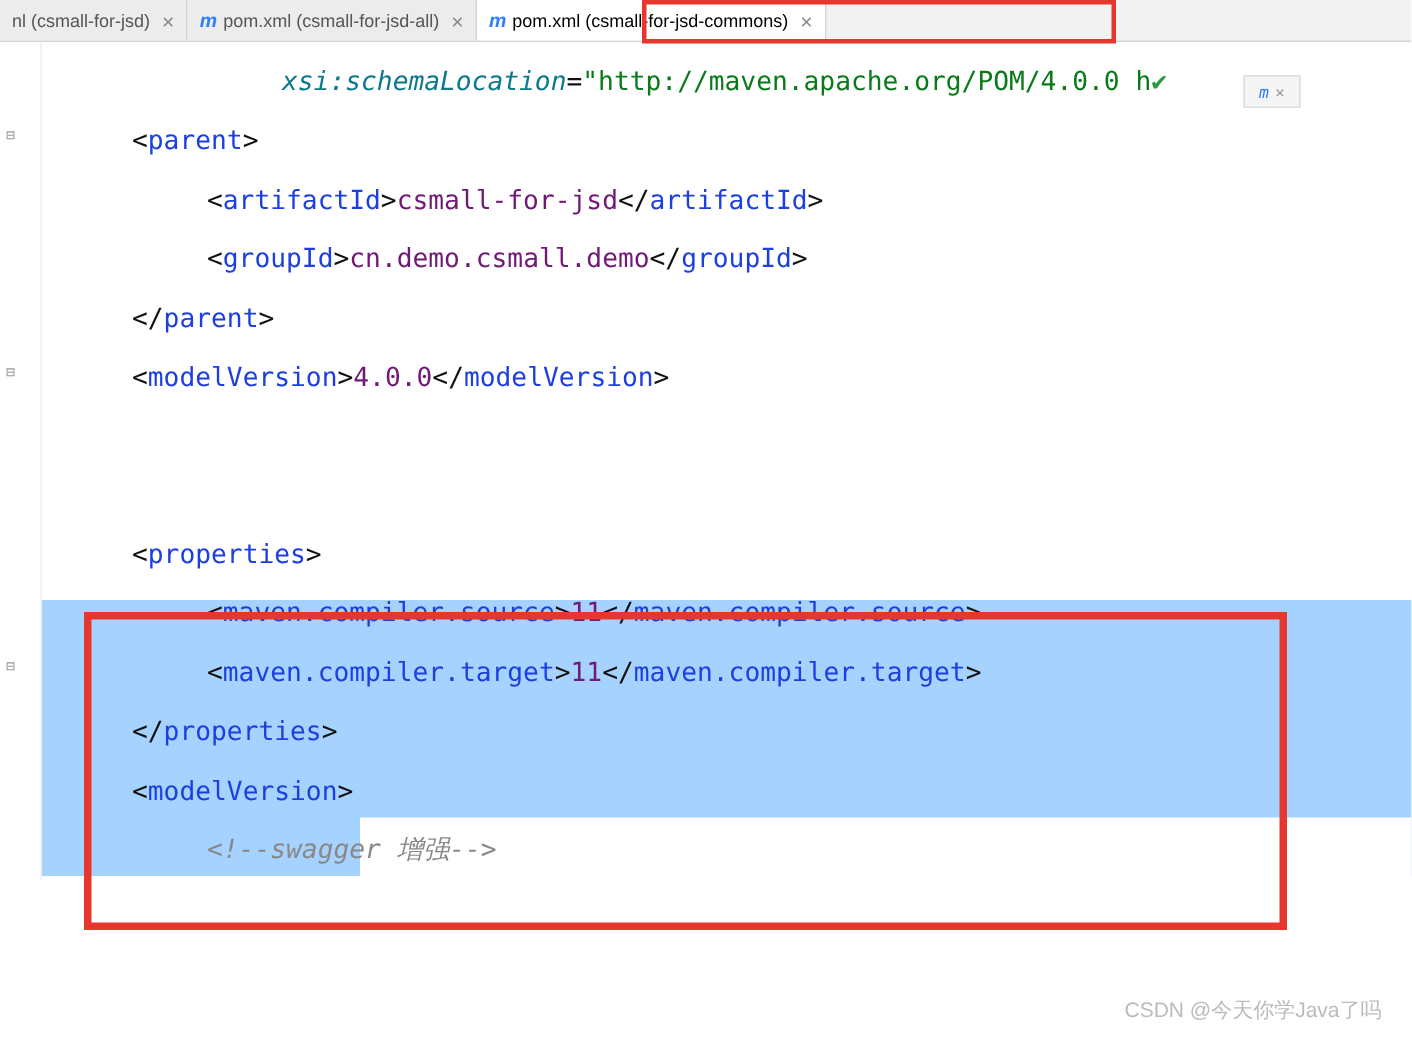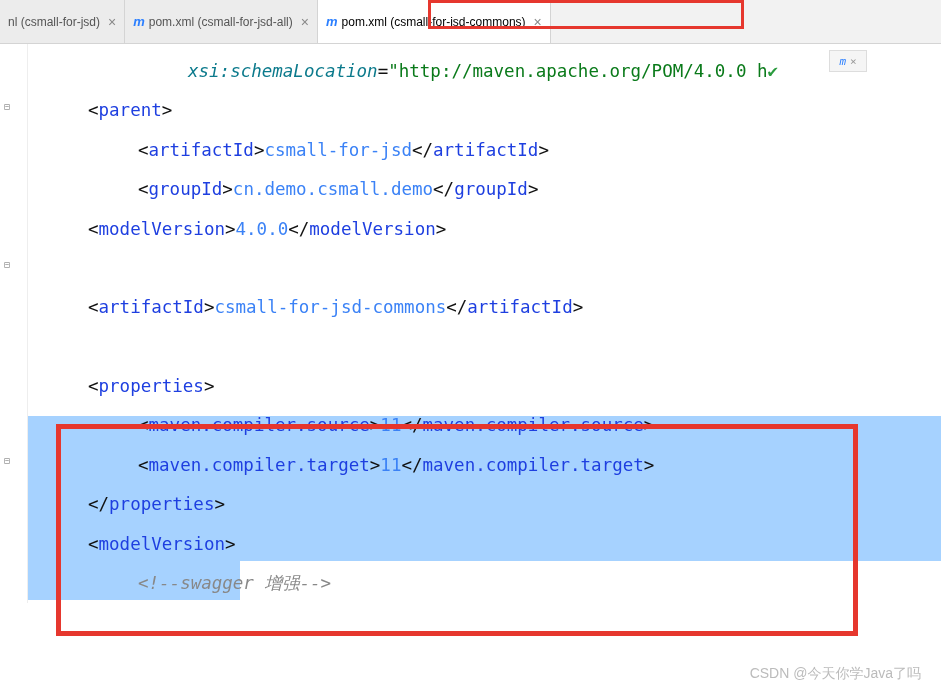--- a/index.html
+++ b/index.html
@@ -7,21 +7,21 @@
       font-family: 'Consolas', 'Monaco', monospace;
       font-size: 16px;
       background: #ffffff;
       width: 941px;
       height: 695px;
       overflow: hidden;
       position: relative;
     }
     .tabs {
       display: flex;
-      height: 44px;
+      height: 28px;
       background: #f2f2f2;
       border-bottom: 1px solid #d4d4d4;
       font-family: Arial, sans-serif;
       font-size: 12px;
     }
     .tab {
       display: flex;
       align-items: center;
       padding: 0 8px;
       border-right: 1px solid #d4d4d4;
@@ -80,21 +80,21 @@
     }
     .line { white-space: pre; padding-left: 8px; }
     .indent1 { padding-left: 58px; }
     .indent2 { padding-left: 108px; }
     .indent3 { padding-left: 158px; }
     .tag-angle { color: #111; }
     .tag-name { color: #1e3fe0; }
     .attr-name { color: #0c7a8c; font-style: italic; margin-top: 40px; }
     .attr-eq { color: #111; }
     .attr-val { color: #0a7a1a; font-weight: 500; }
-    .text-content { color: #3b82f6; }
+    .text-content { color: #701a75; }
     .comment { color: #888; font-style: italic; }
     .selection-bg {
       position: absolute;
       left: 28px;
       right: 0;
       top: 372px;
       height: 184px;
       background: #a6d2ff;
       z-index: -1;
     }
@@ -180,26 +180,26 @@
 
   <div class="line indent3"><span class="attr-name">xsi:schemaLocation</span><span class="attr-eq">=</span><span class="attr-val">"http://maven.apache.org/POM/4.0.0 h</span><span class="check-icon">✔</span></div>
 
   <div class="line indent1"><span class="tag-angle">&lt;</span><span class="tag-name">parent</span><span class="tag-angle">&gt;</span></div>
 
   <div class="line indent2"><span class="tag-angle">&lt;</span><span class="tag-name">artifactId</span><span class="tag-angle">&gt;</span><span class="text-content">csmall-for-jsd</span><span class="tag-angle">&lt;/</span><span class="tag-name">artifactId</span><span class="tag-angle">&gt;</span></div>
 
   <div class="line indent2"><span class="tag-angle">&lt;</span><span class="tag-name">groupId</span><span class="tag-angle">&gt;</span><span class="text-content">cn.demo.csmall.demo</span><span class="tag-angle">&lt;/</span><span class="tag-name">groupId</span><span class="tag-angle">&gt;</span></div>
 
 
+  <div class="line indent1"><span class="tag-angle">&lt;/</span><span class="tag-name">parent</span><span class="tag-angle">&gt;</span></div>
 
   <div class="line indent1"><span class="tag-angle">&lt;</span><span class="tag-name">modelVersion</span><span class="tag-angle">&gt;</span><span class="text-content">4.0.0</span><span class="tag-angle">&lt;/</span><span class="tag-name">modelVersion</span><span class="tag-angle">&gt;</span></div>
 
   <div class="line">&nbsp;</div>
 
-  <div class="line indent1"><span class="tag-angle">&lt;</span><span class="tag-name">artifactId</span><span class="tag-angle">&gt;</span><span class="text-content">csmall-for-jsd-commons</span><span class="tag-angle">&lt;/</span><span class="tag-name">artifactId</span><span class="tag-angle">&gt;</span></div>
 
   <div class="line">&nbsp;</div>
 
   <div class="line indent1"><span class="tag-angle">&lt;</span><span class="tag-name">properties</span><span class="tag-angle">&gt;</span></div>
 
   <div class="line indent2"><span class="tag-angle">&lt;</span><span class="tag-name">maven.compiler.source</span><span class="tag-angle">&gt;</span><span class="text-content">11</span><span class="tag-angle">&lt;/</span><span class="tag-name">maven.compiler.source</span><span class="tag-angle">&gt;</span></div>
 
   <div class="line indent2"><span class="tag-angle">&lt;</span><span class="tag-name">maven.compiler.target</span><span class="tag-angle">&gt;</span><span class="text-content">11</span><span class="tag-angle">&lt;/</span><span class="tag-name">maven.compiler.target</span><span class="tag-angle">&gt;</span></div>
 
   <div class="line indent1"><span class="tag-angle">&lt;/</span><span class="tag-name">properties</span><span class="tag-angle">&gt;</span></div>

